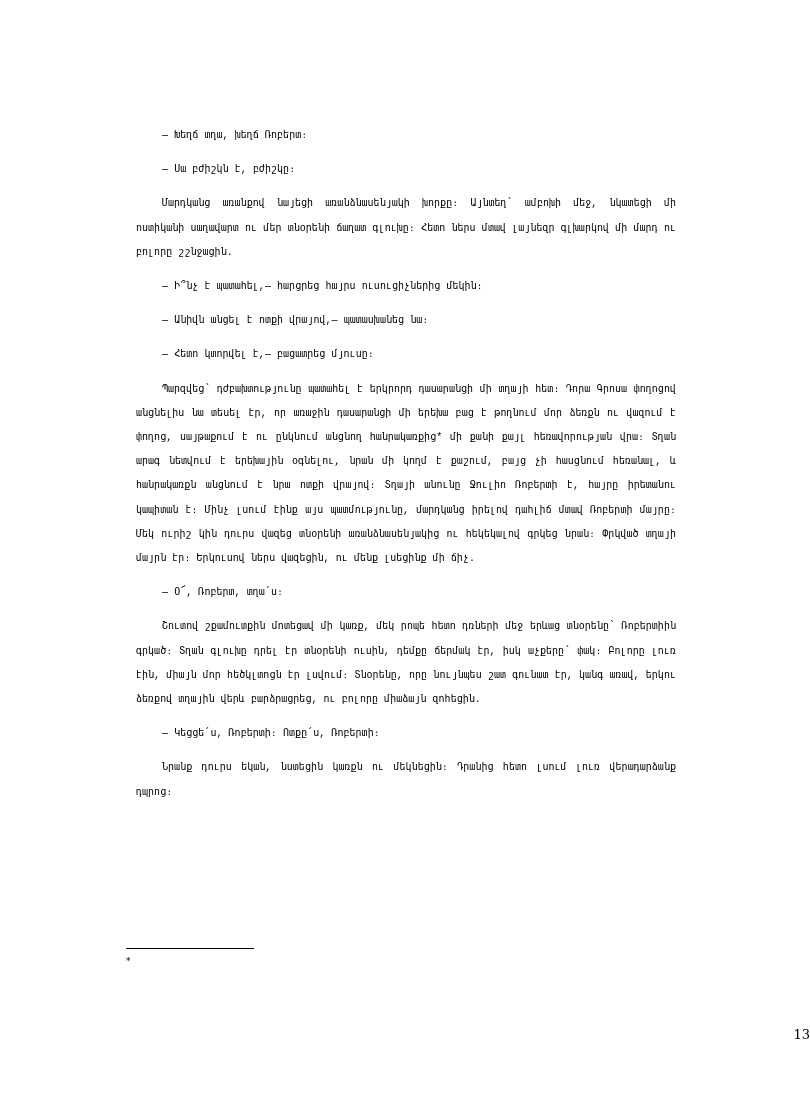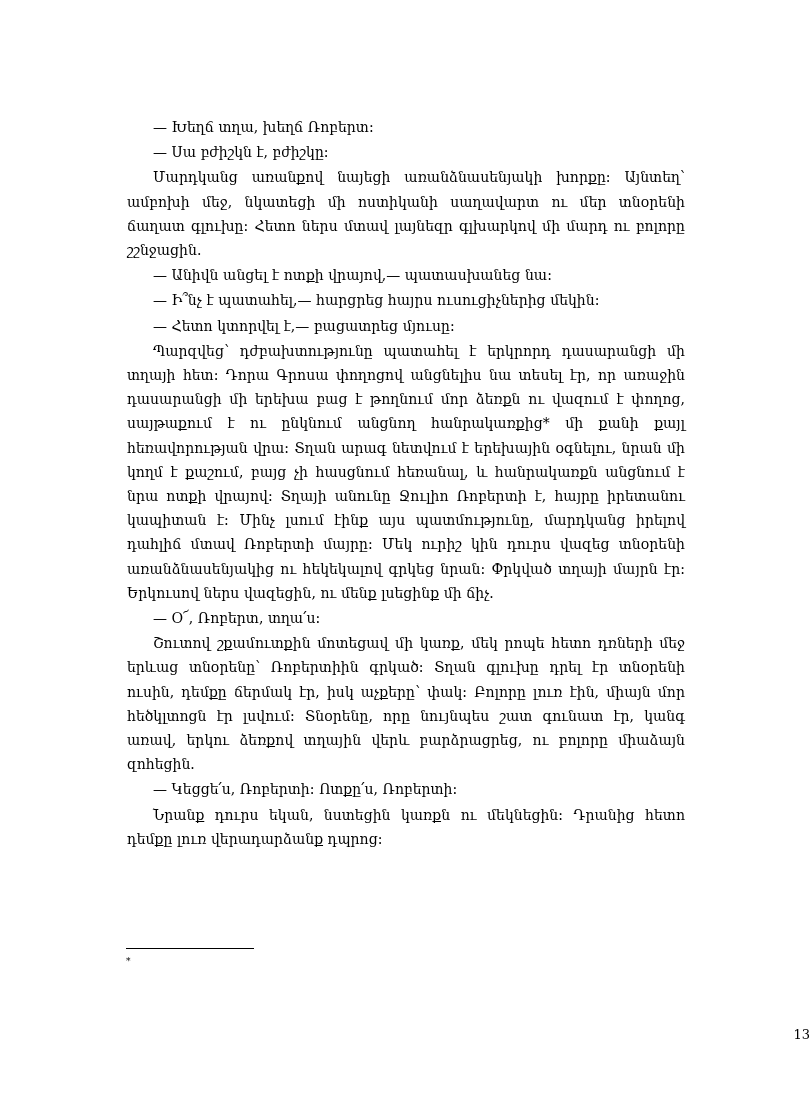--- a/index.html
+++ b/index.html
@@ -26,31 +26,32 @@
   }
 
   .text-block {
     position: absolute;
     left: 126px;
     top: 114px;
     width: 560px;
   }
 
   p.para {
-    margin: 1px;
+    margin: 10px;
     padding: 0;
     text-align: justify;
     text-justify: inter-word;
-    font-size: 14px;
+    font-size: 10px;
     line-height: 24.2px;
     text-indent: 26px;
     letter-spacing: 0.02px;
     word-spacing: 0.1px;
     -webkit-hyphens: none;
     hyphens: none;
+    font-family: Liberation Mono, monospace;
   }
 
   p.para.dialogue {
     text-indent: 26px;
   }
 
   .footnote-area {
     position: absolute;
     left: 126px;
     top: 948px;
@@ -97,28 +98,28 @@
 </style>
 </head>
 <body>
 
 <div class="page">
 
   <div class="text-block">
     <p class="para dialogue">— Խեղճ տղա, խեղճ Ռոբերտ։</p>
     <p class="para dialogue">— Սա բժիշկն է, բժիշկը։</p>
     <p class="para">Մարդկանց առանքով նայեցի առանձնասենյակի խորքը։ Այնտեղ՝ ամբոխի մեջ, նկատեցի մի ոստիկանի սաղավարտ ու մեր տնօրենի ճաղատ գլուխը։ Հետո ներս մտավ լայնեզր գլխարկով մի մարդ ու բոլորը շշնջացին.</p>
+    <p class="para dialogue">— Ի՞նչ է պատահել,— հարցրեց հայրս ուսուցիչներից մեկին։</p>
     <p class="para dialogue">— Անիվն անցել է ոտքի վրայով,— պատասխանեց նա։</p>
-    <p class="para dialogue">— Ի՞նչ է պատահել,— հարցրեց հայրս ուսուցիչներից մեկին։</p>
     <p class="para dialogue">— Հետո կտորվել է,— բացատրեց մյուսը։</p>
     <p class="para">Պարզվեց՝ դժբախտությունը պատահել է երկրորդ դասարանցի մի տղայի հետ։ Դորա Գրոսա փողոցով անցնելիս նա տեսել էր, որ առաջին դասարանցի մի երեխա բաց է թողնում մոր ձեռքն ու վազում է փողոց, սայթաքում է ու ընկնում անցնող հանրակառքից* մի քանի քայլ հեռավորության վրա։ Տղան արագ նետվում է երեխային օգնելու, նրան մի կողմ է քաշում, բայց չի հասցնում հեռանալ, և հանրակառքն անցնում է նրա ոտքի վրայով։ Տղայի անունը Ջուլիո Ռոբերտի է, հայրը իրետանու կապիտան է։ Մինչ լսում էինք այս պատմությունը, մարդկանց իրելով դահլիճ մտավ Ռոբերտի մայրը։ Մեկ ուրիշ կին դուրս վազեց տնօրենի առանձնասենյակից ու հեկեկալով գրկեց նրան։ Փրկված տղայի մայրն էր։ Երկուսով ներս վազեցին, ու մենք լսեցինք մի ճիչ.</p>
     <p class="para dialogue">— Օ՜, Ռոբերտ, տղա՛ս։</p>
     <p class="para">Շուտով շքամուտքին մոտեցավ մի կառք, մեկ րոպե հետո դռների մեջ երևաց տնօրենը՝ Ռոբերտիին գրկած։ Տղան գլուխը դրել էր տնօրենի ուսին, դեմքը ճերմակ էր, իսկ աչքերը՝ փակ։ Բոլորը լուռ էին, միայն մոր հեծկլտոցն էր լսվում։ Տնօրենը, որը նույնպես շատ գունատ էր, կանգ առավ, երկու ձեռքով տղային վերև բարձրացրեց, ու բոլորը միաձայն զոհեցին.</p>
     <p class="para dialogue">— Կեցցե՛ս, Ռոբերտի։ Ոտքը՛ս, Ռոբերտի։</p>
-    <p class="para">Նրանք դուրս եկան, նստեցին կառքն ու մեկնեցին։ Դրանից հետո դեմքը լուռ վերադարձանք դպրոց։</p>
+    <p class="para">Նրանք դուրս եկան, նստեցին կառքն ու մեկնեցին։ Դրանից հետո լսում լուռ վերադարձանք դպրոց։</p>
   </div>
 
   <div class="footnote-area">
     <div class="footnote-rule"></div>
     <div class="footnote-line">
       <span class="footnote-marker">*</span>
     </div>
   </div>
 
   <div class="page-number">13</div>

